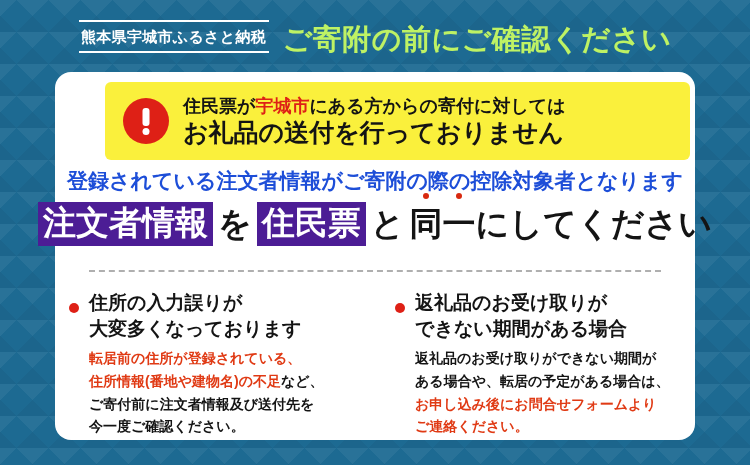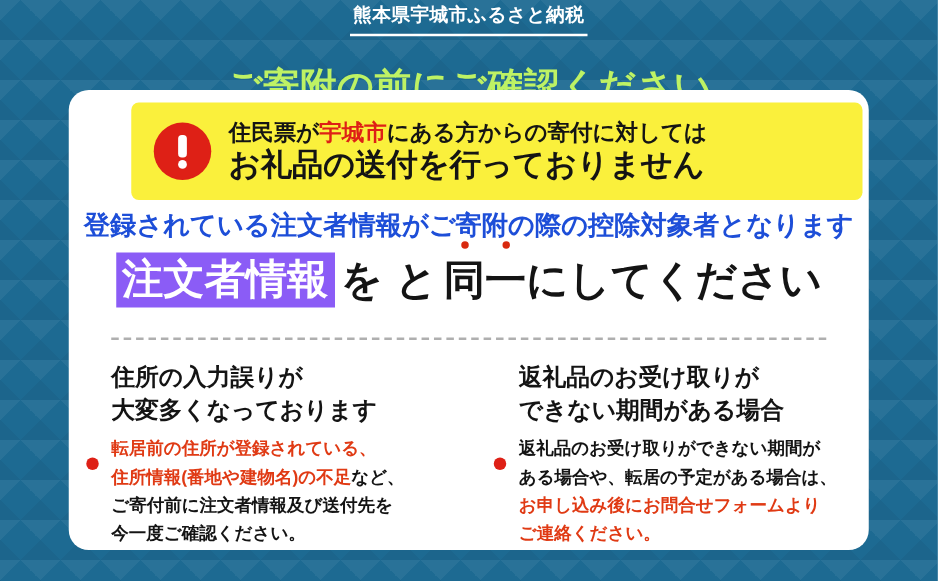--- a/index.html
+++ b/index.html
@@ -42,21 +42,20 @@
   .header {
     position: absolute;
     left: 0;
     top: 0;
     width: 750px;
     height: 72px;
     display: flex;
     align-items: center;
     justify-content: center;
     gap: 14px;
-    flex-direction: column;
   }
   .brand {
     position: relative;
     display: flex;
     flex-direction: column;
     align-items: center;
     justify-content: center;
     padding: 7px 0 6px 0;
   }
   .brand-rule {
@@ -203,21 +202,21 @@
     font-size: 33px;
     font-weight: bold;
     color: #141414;
     line-height: 1.22;
     white-space: nowrap;
     display: flex;
     align-items: center;
     justify-content: center;
   }
   .chip-red {
-    background: #8b5cf6;
+    background: #4c1d95;
     color: #ffffff;
     padding: 1px 5px 3px 5px;
     display: inline-block;
   }
   .mid-line2 .gap {
     display: inline-block;
     padding: 0 5px;
   }
   .mid-line2 .emph-wrap .dots i {
     background: #D8290F;
@@ -241,21 +240,21 @@
   
   .columns {
     position: absolute;
     left: 0;
     top: 218px;
     width: 640px;
     display: flex;
   }
   .col {
     display: flex;
-    align-items: center;
+    align-items: flex-start;
     box-sizing: border-box;
   }
   .col-left {
     width: 330px;
     padding-left: 14px;
   }
   .col-right {
     width: 310px;
     padding-left: 10px;
   }
@@ -323,20 +322,21 @@
         <div class="alert-line1"><span>住民票が</span><span class="hl-red">宇城市</span><span>にある方からの寄付に対しては</span></div>
         <div class="alert-line2">お礼品の送付を行っておりません</div>
       </div>
     </div>
 
     <div class="mid">
       <div class="mid-line1">登録されている注文者情報がご寄附の際の控除対象者となります</div>
       <div class="mid-line2">
         <span class="chip-red">注文者情報</span>
           <span class="gap">を</span>
+          <span class="chip-red">住民票</span>
           <span class="gap">と</span>
           <span class="emph-wrap"><span class="dots">
               <i></i>
               <i></i>
             </span><span>同一</span></span>
           <span>にしてください</span>
       </div>
     </div>
 
     <div class="divider"></div>

